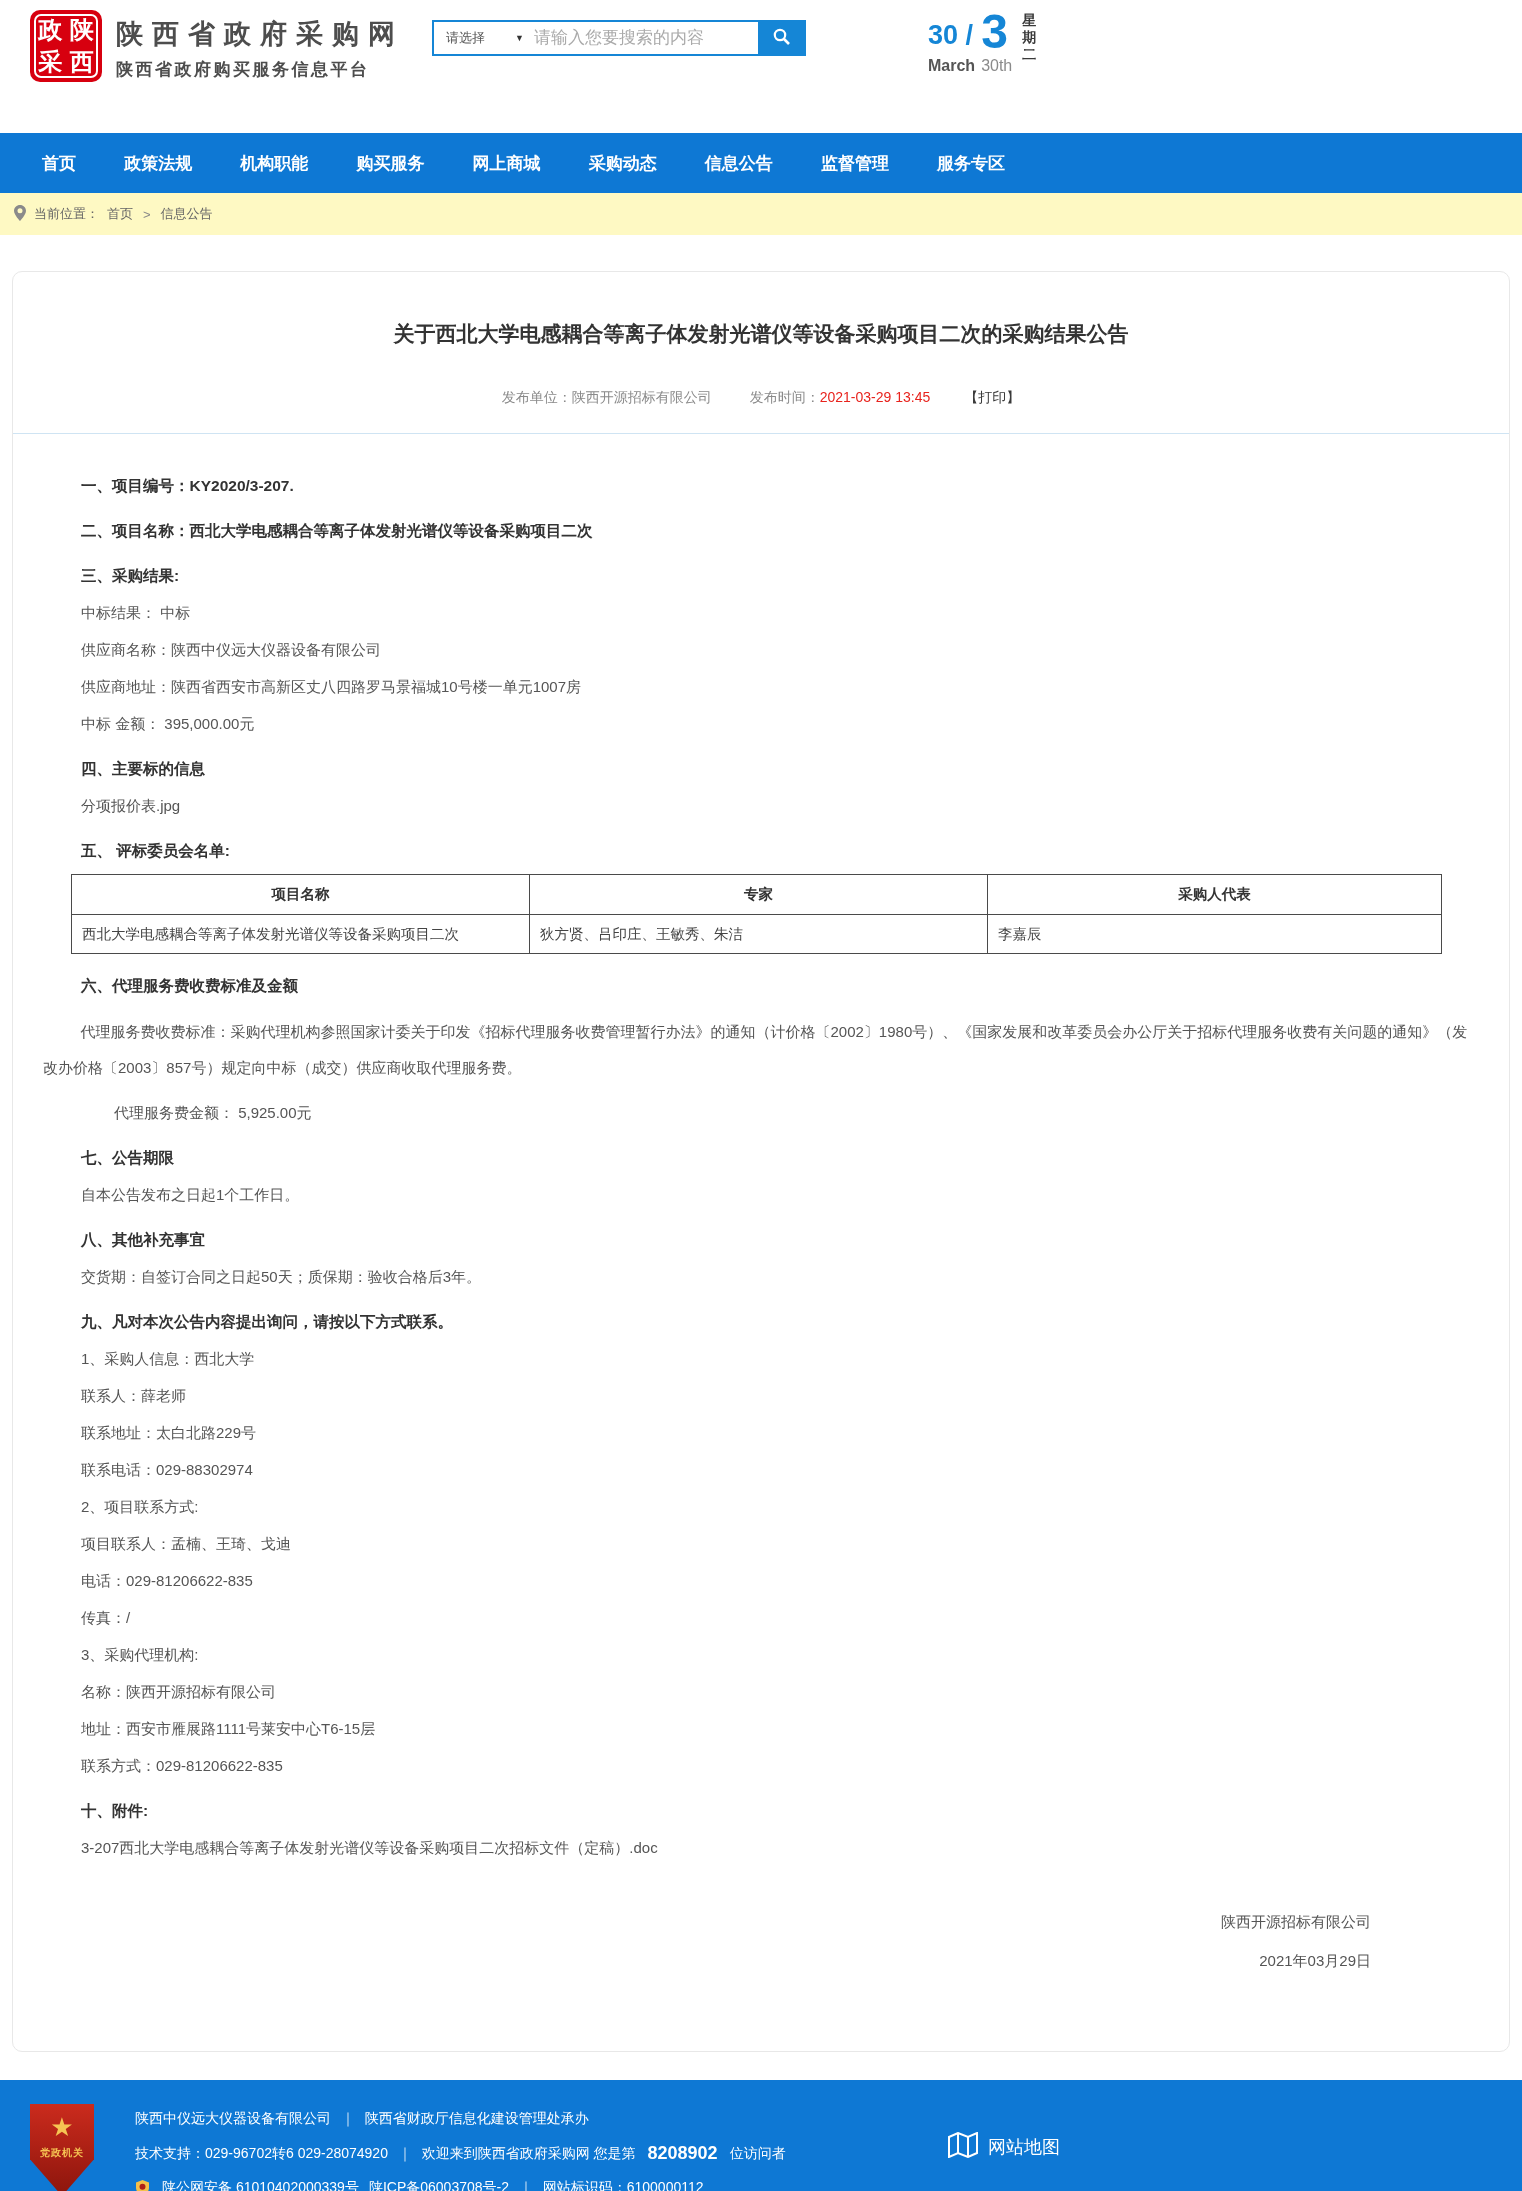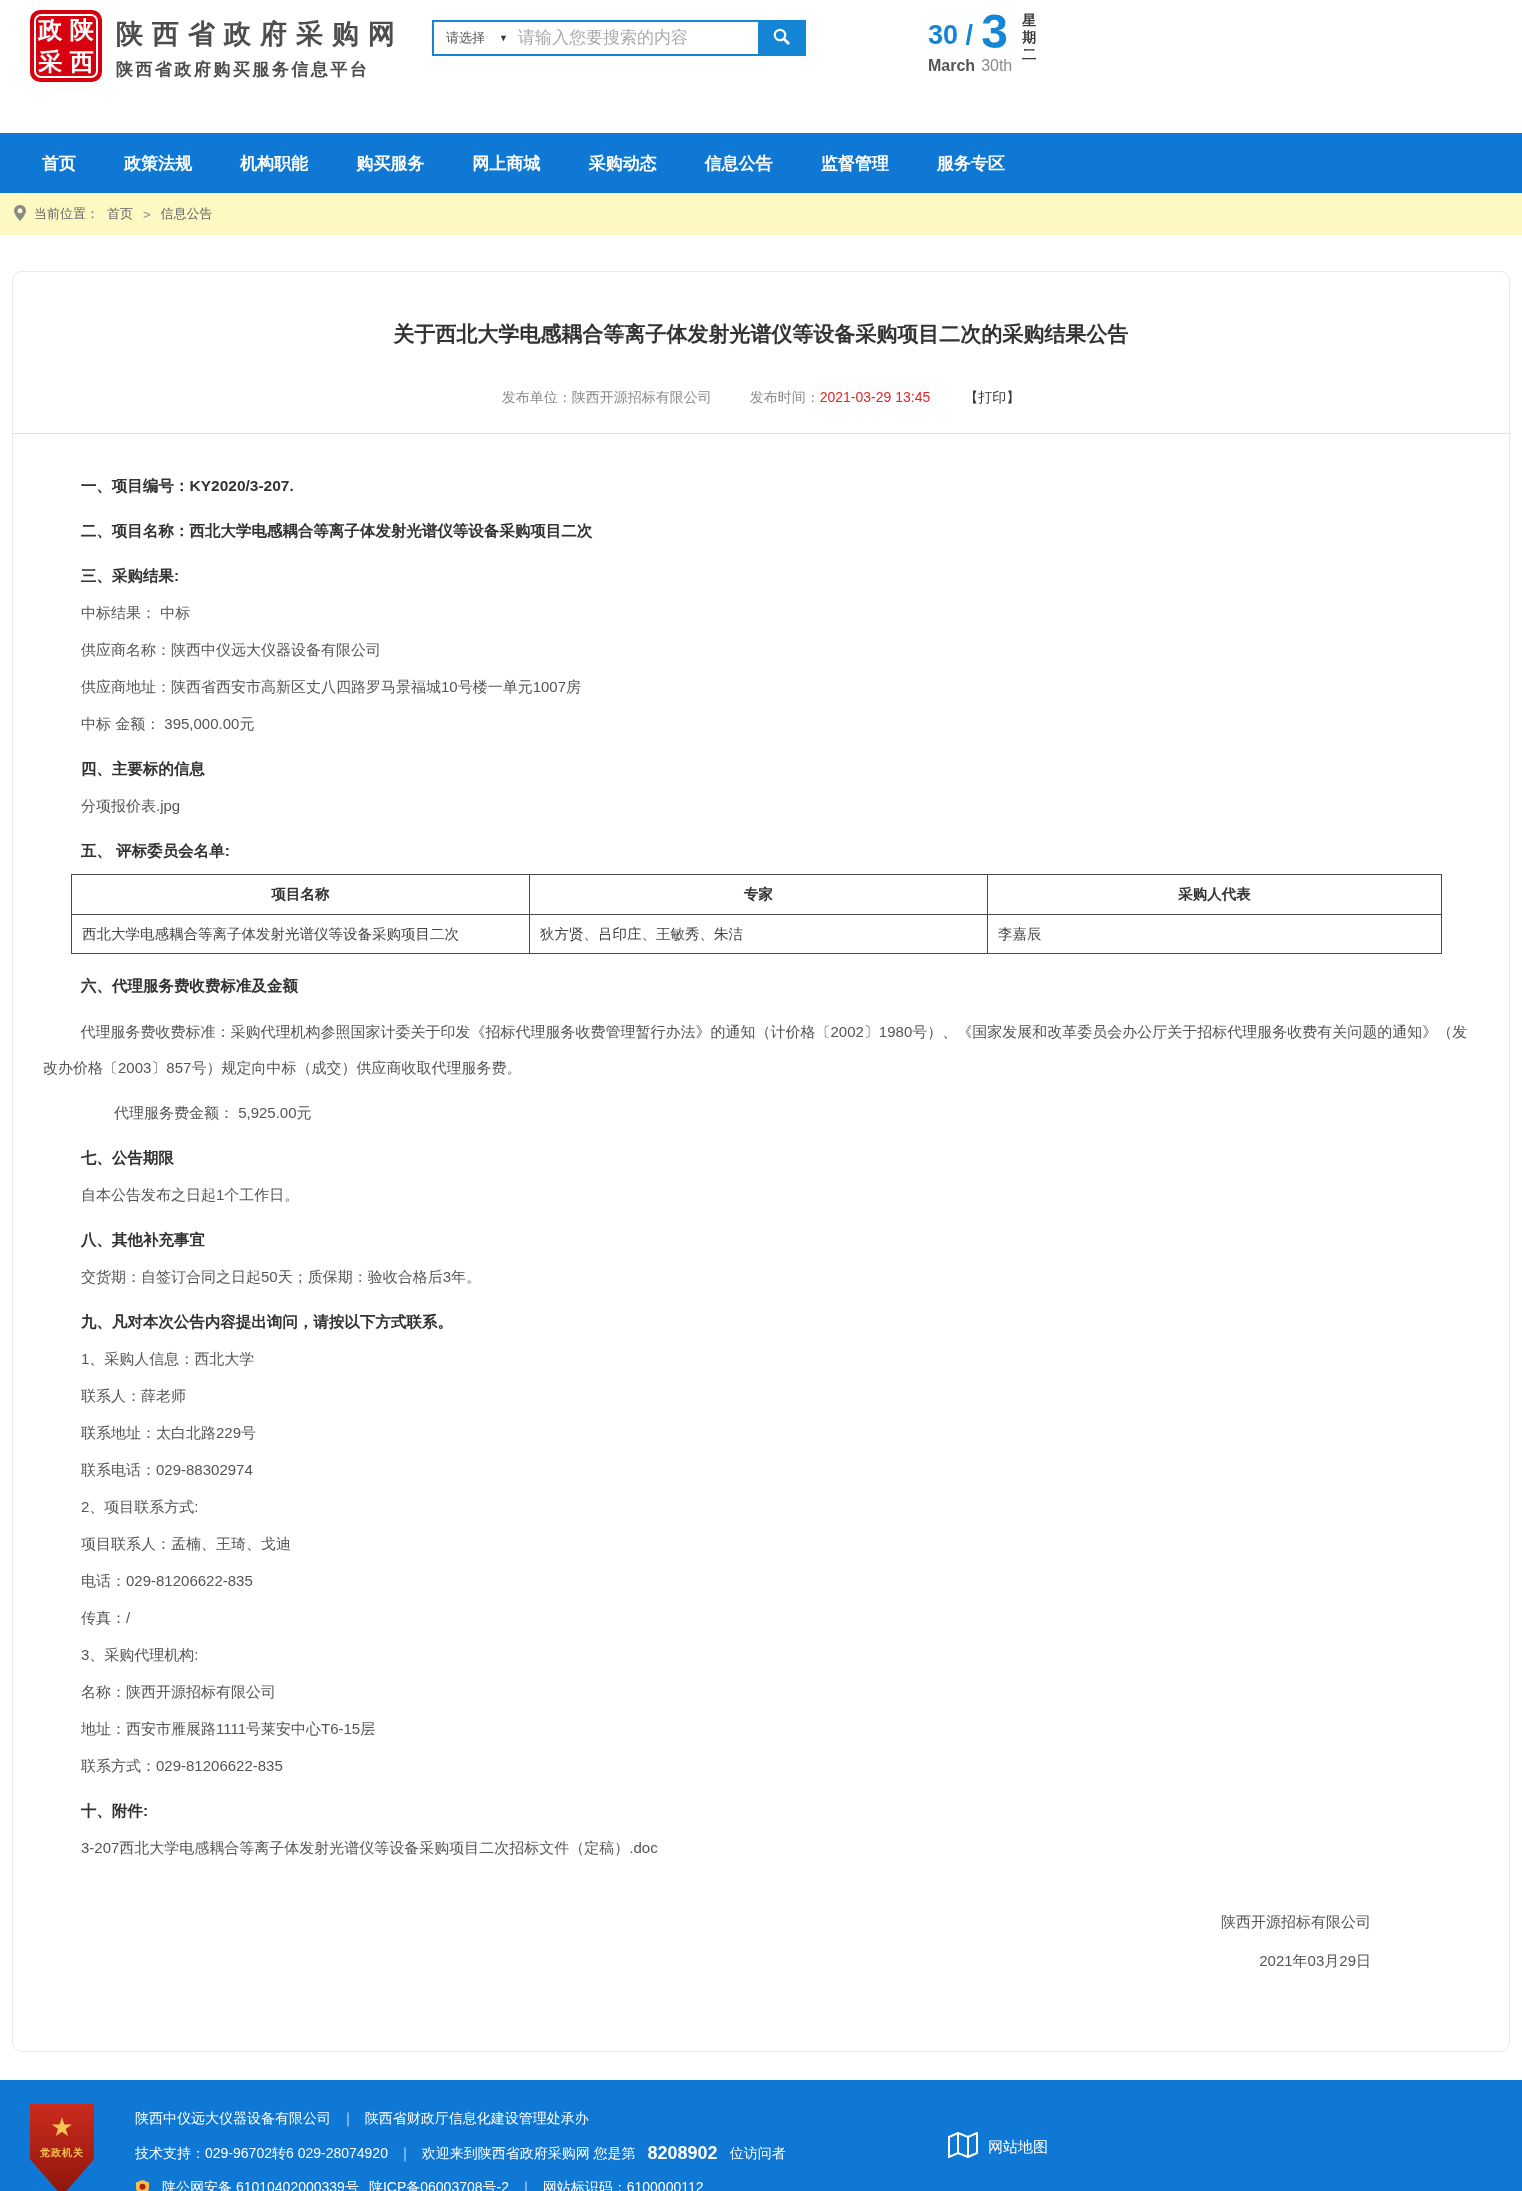--- a/index.html
+++ b/index.html
@@ -22,21 +22,21 @@
   }
   .logo span{ color:#fff; font-weight:700; font-size:24px; line-height:30px; text-align:center; }
   .site-titles { position:absolute; left:116px; top:16px; }
   .site-title { font-size:27px; font-weight:700; color:#4d4d4d; letter-spacing:9px; }
   .site-subtitle { font-size:17px; font-weight:700; color:#4d4d4d; letter-spacing:2.5px; margin-top:6px; }
   .searchbar {
     position:absolute; left:432px; top:20px; width:374px; height:36px;
     border:2px solid #1586d6; display:flex; align-items:stretch; background:#fff;
   }
   .search-select{
-    display:flex; align-items:center; gap:14px; padding:0 10px 0 12px;
+    display:flex; align-items:center; gap:30px; padding:0 10px 0 12px;
     font-size:13px; color:#555; cursor:pointer; white-space:nowrap;
   }
   .search-select .arrow{ font-size:9px; color:#333; }
   .search-input{
     flex:1; border:none; outline:none; font-size:17px; color:#333; min-width:0;
     font-family:"Liberation Sans","DejaVu Sans",sans-serif;
   }
   .search-input::placeholder{ color:#aaa; }
   .search-btn{
     width:46px; background:#1586d6; border:none; cursor:pointer;
@@ -100,21 +100,21 @@
   }
   .gov-badge .emblem{ color:#f6c453; font-size:26px; line-height:34px; margin-top:6px; }
   .gov-badge .badge-label{ color:#f6c453; font-size:10px; font-weight:700; letter-spacing:1px; margin-top:2px; }
   .footer-text{ position:absolute; left:135px; top:30px; }
   .f-line{ display:flex; align-items:center; gap:10px; font-size:14px; margin-bottom:15px; white-space:nowrap; }
   .f-sep{ opacity:.85; }
   .visitor-num{ font-size:18px; font-weight:700; margin:0 2px; }
   .police-icon{ display:inline-flex; margin-right:2px; }
   .beian{ cursor:pointer; }
   .sitemap{ position:absolute; left:948px; top:52px; display:flex; align-items:center; gap:10px; cursor:pointer; }
-  .sitemap-label{ font-size:15px; color:#fff; }
+  .sitemap-label{ font-size:18px; color:#fff; }
 </style>
 </head>
 <body>
 
 <div class="header">
   <div class="logo">
     <span>政</span>
       <span>陕</span>
       <span>采</span>
       <span>西</span>

